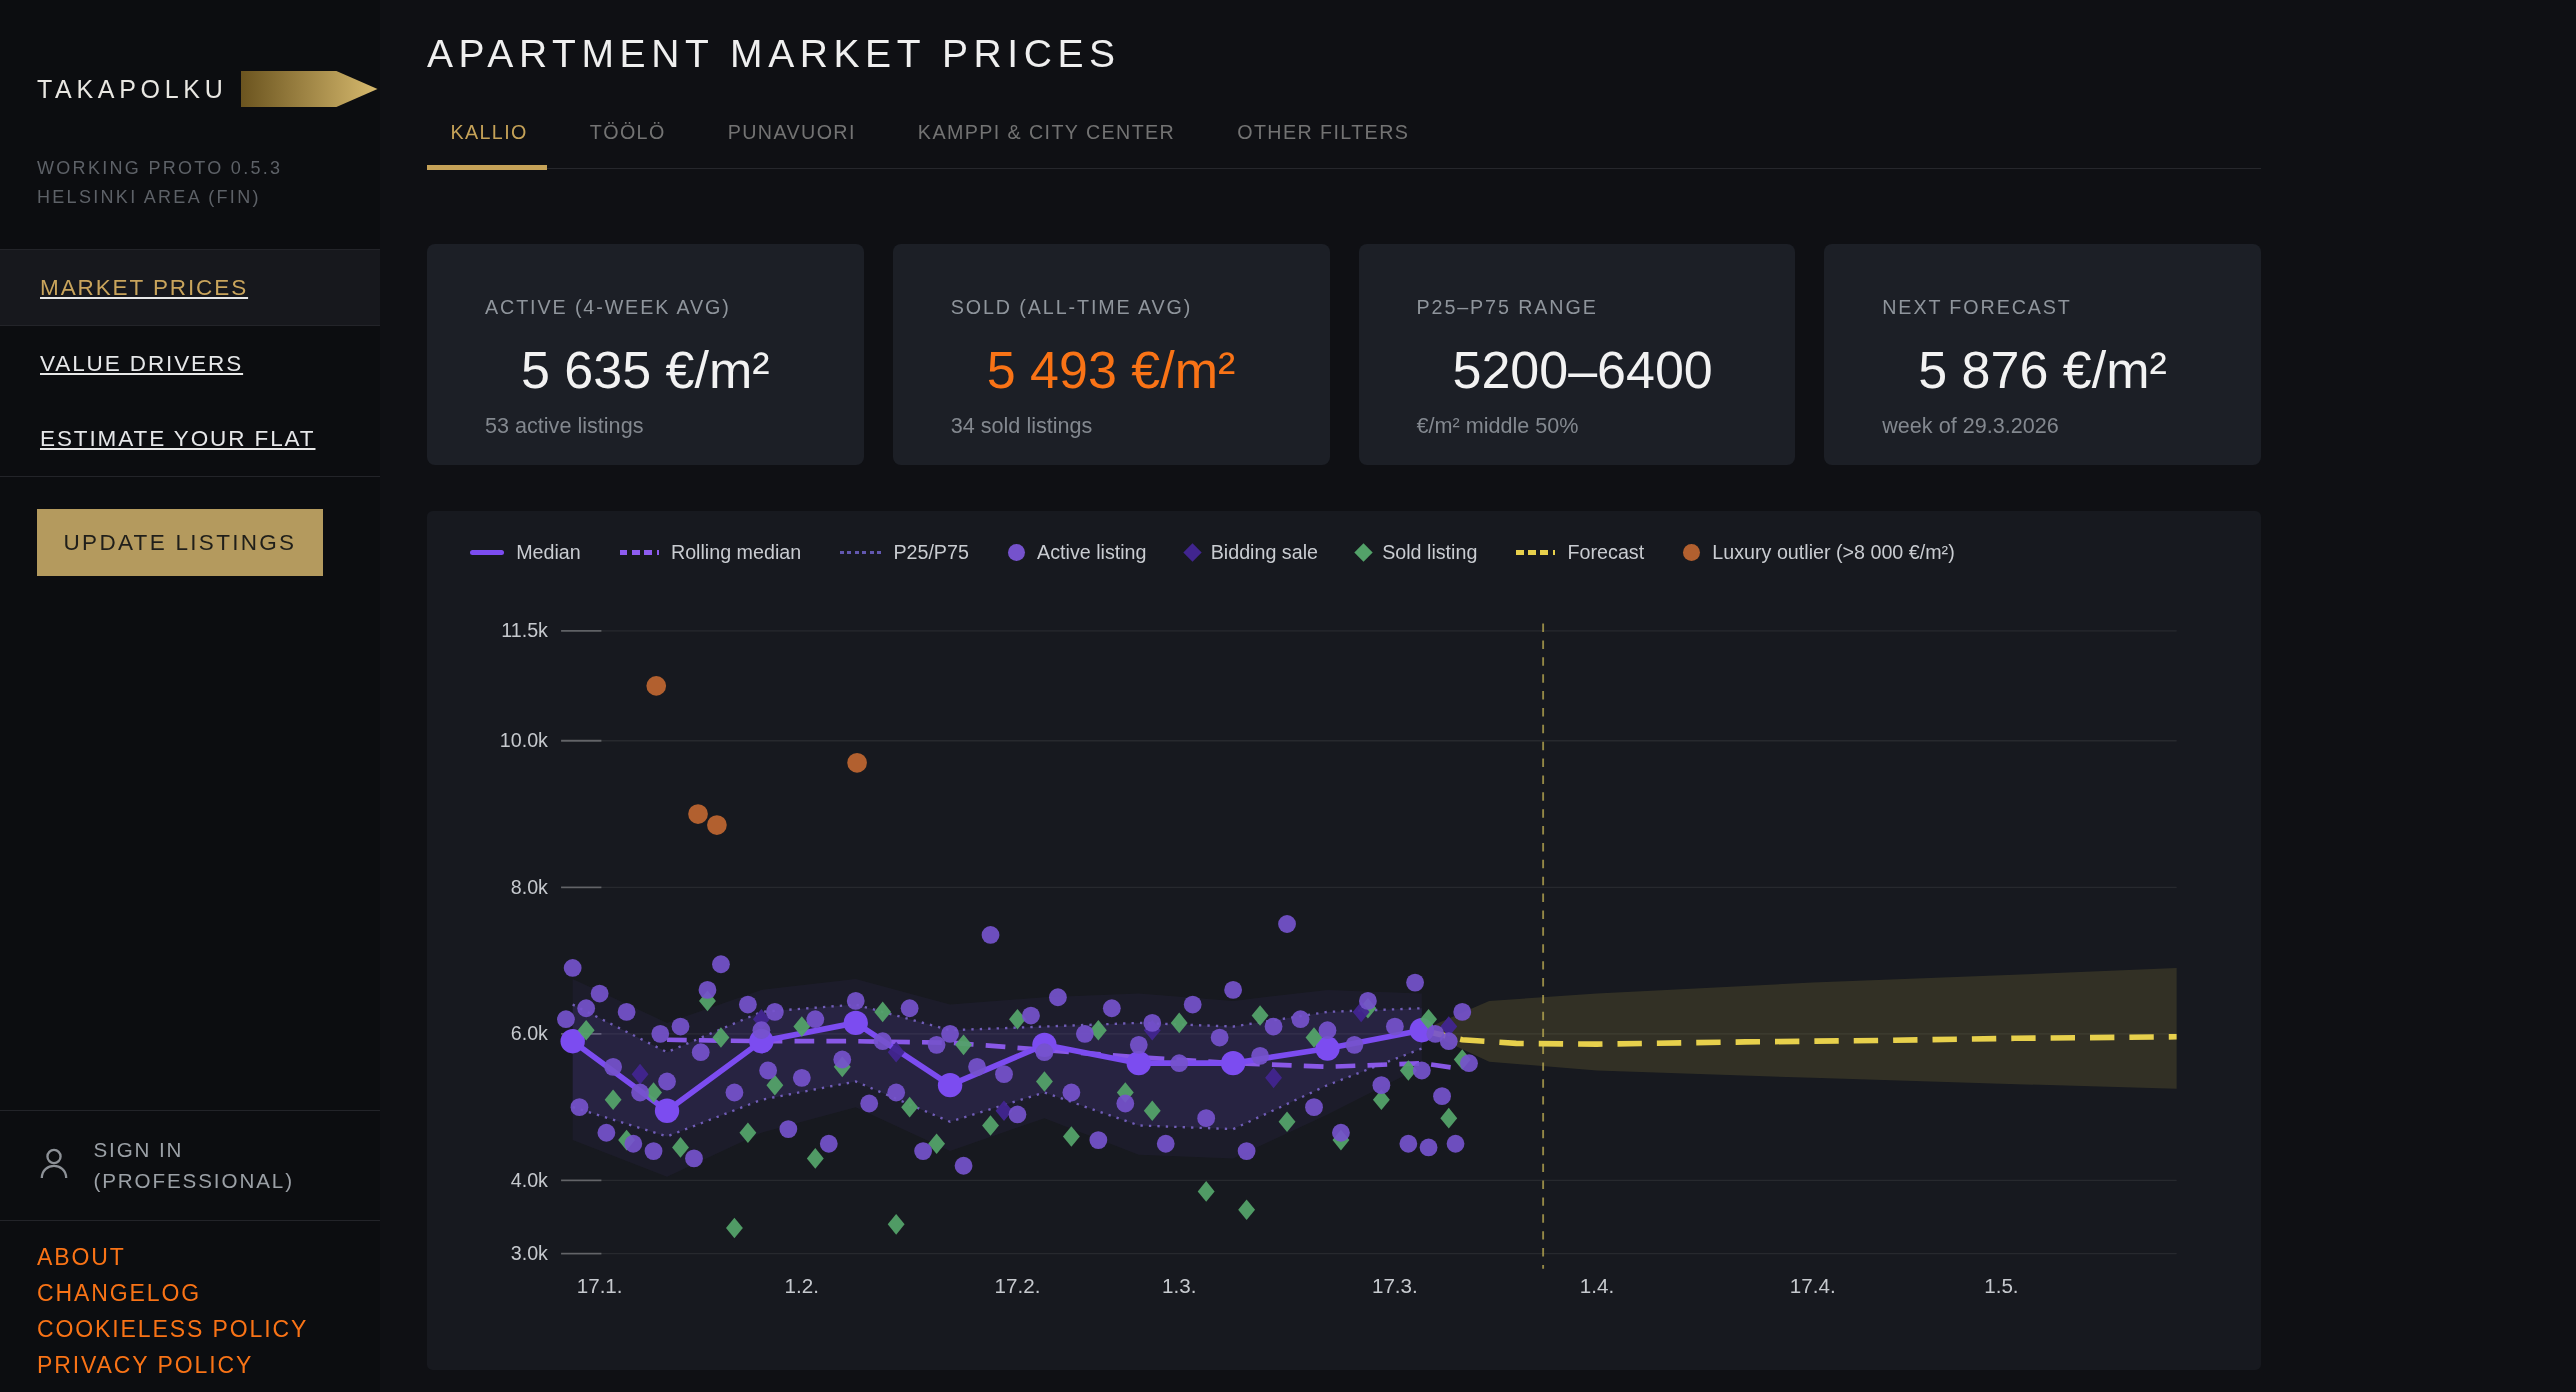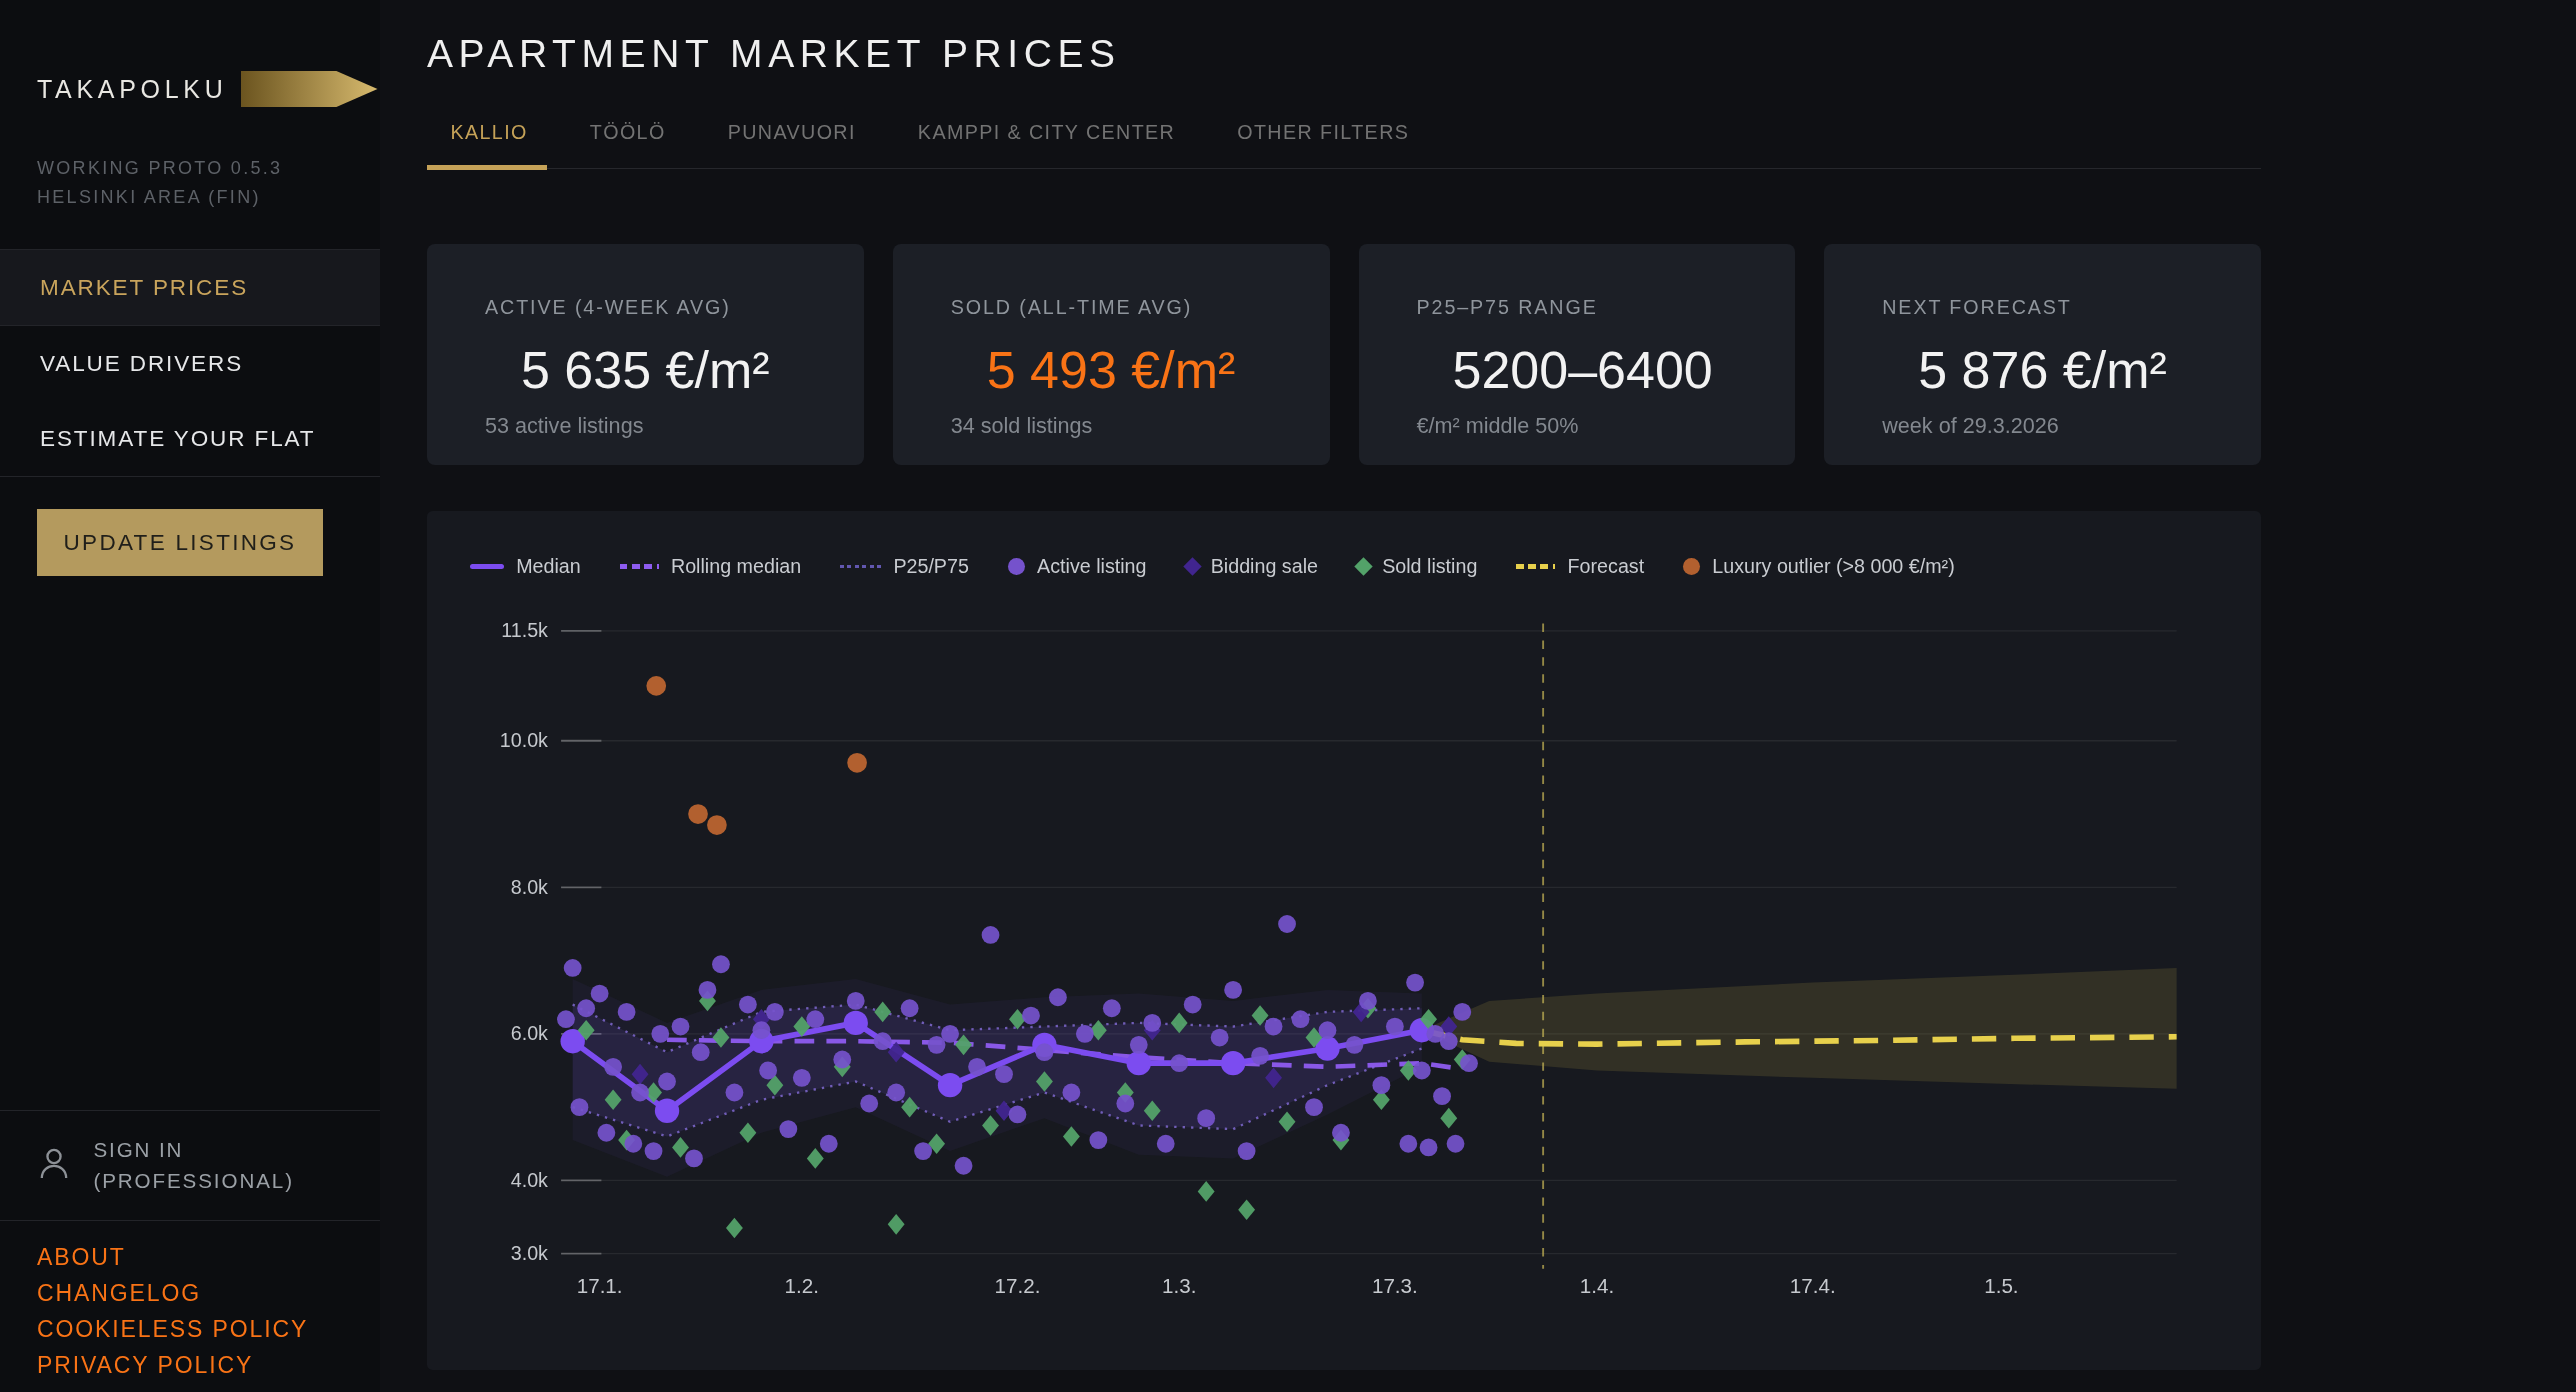--- a/index.html
+++ b/index.html
@@ -9,21 +9,21 @@
     font-family:"Liberation Sans", sans-serif;
     display:flex;
   }
   
   .sidebar{position:relative;width:380px;min-width:380px;height:100%;background:#0c0d10;}
   .logo-row{display:flex;align-items:center;gap:13px;margin:71px 0 0 37px;}
   .logo-text{font-size:25px;letter-spacing:4.7px;color:#e9e7e2;font-weight:400;}
   .logo-arrow{width:137px;height:36px;background:linear-gradient(90deg,#6b541f,#d7ba6e);
     clip-path:polygon(0 0,70% 0,100% 50%,70% 100%,0 100%);}
   .version{margin:47px 0 0 37px;color:#5d6167;font-size:18px;letter-spacing:2.3px;line-height:29px;}
-  .nav{margin-top:37px;border-top:0.9px solid #232429;border-bottom:0.9px solid #232429;}
+  .nav{margin-top:37px;border-top:0.9px solid #232429;border-bottom:0.9px solid #232429;text-decoration:underline;}
   .nav-item{height:75px;display:flex;align-items:center;padding-left:40px;
     font-size:22.5px;letter-spacing:1.9px;color:#e6e7e9;cursor:pointer;}
   .nav-item.active{background:#17181d;color:#c9a45c;border-bottom:0.9px solid #232429;}
   .cta{display:block;margin:32px 0 0 37px;width:286px;height:67px;background:#b49a5e;color:#201f1a;
     font-family:"Liberation Sans",sans-serif;font-size:22.5px;letter-spacing:2.3px;border:none;cursor:pointer;}
   .signin{position:absolute;top:1110px;left:0;right:0;border-top:0.9px solid #232429;border-bottom:0.9px solid #232429;
     padding:23.4px 0 23.4px 39px;display:flex;gap:24.4px;align-items:center;box-sizing:border-box;cursor:pointer;}
   .signin-text{font-size:20.6px;letter-spacing:1.9px;color:#9ba0a6;line-height:31px;}
   .footer-links{position:absolute;top:1239px;left:37px;}
   .footer-links div{font-size:23px;letter-spacing:1.9px;color:#f97316;line-height:36px;cursor:pointer;}
@@ -34,21 +34,21 @@
   .tab{position:relative;padding:5.6px 0 24.4px;font-size:19.7px;letter-spacing:1.4px;color:#737373;cursor:pointer;}
   .tab.active{color:#c5a258;}
   .tab.active:after{content:"";position:absolute;left:-23.4px;right:-19px;bottom:-1.9px;height:4.7px;background:#c5a258;}
   .cards{display:flex;gap:29px;margin-top:75px;width:1834px;}
   .card{width:437px;height:221px;background:#1c1f26;border-radius:8px;padding:52px 0 0 58px;box-sizing:border-box;}
   .card-label{font-size:19.7px;letter-spacing:1.9px;color:#8f959c;}
   .card-value{font-size:52px;font-weight:400;color:#f2f2f2;margin-top:20.6px;margin-left:36px;}
   .card-value.green{color:#f97316;}
   .card-sub{font-size:21.6px;color:#83888f;margin-top:13px;}
   .panel{position:relative;width:1834px;height:859px;margin-top:46px;background:#17191f;border-radius:5.6px;overflow:hidden;}
-  .legend{position:absolute;top:44px;left:43px;display:flex;gap:39px;align-items:center;z-index:2;text-align:right;}
+  .legend{position:absolute;top:30px;left:43px;display:flex;gap:39px;align-items:center;z-index:2;text-align:right;}
   .legend-item{display:flex;align-items:center;gap:12.2px;font-size:19.7px;color:#c9ccd1;}
   .sw{display:inline-block;}
   .chart-svg{position:absolute;left:0;top:0;}
   .chart-svg text{font-family:"Liberation Sans",sans-serif;}
 </style>
 </head>
 <body>
 
 <aside class="sidebar">
   <div class="logo-row">

